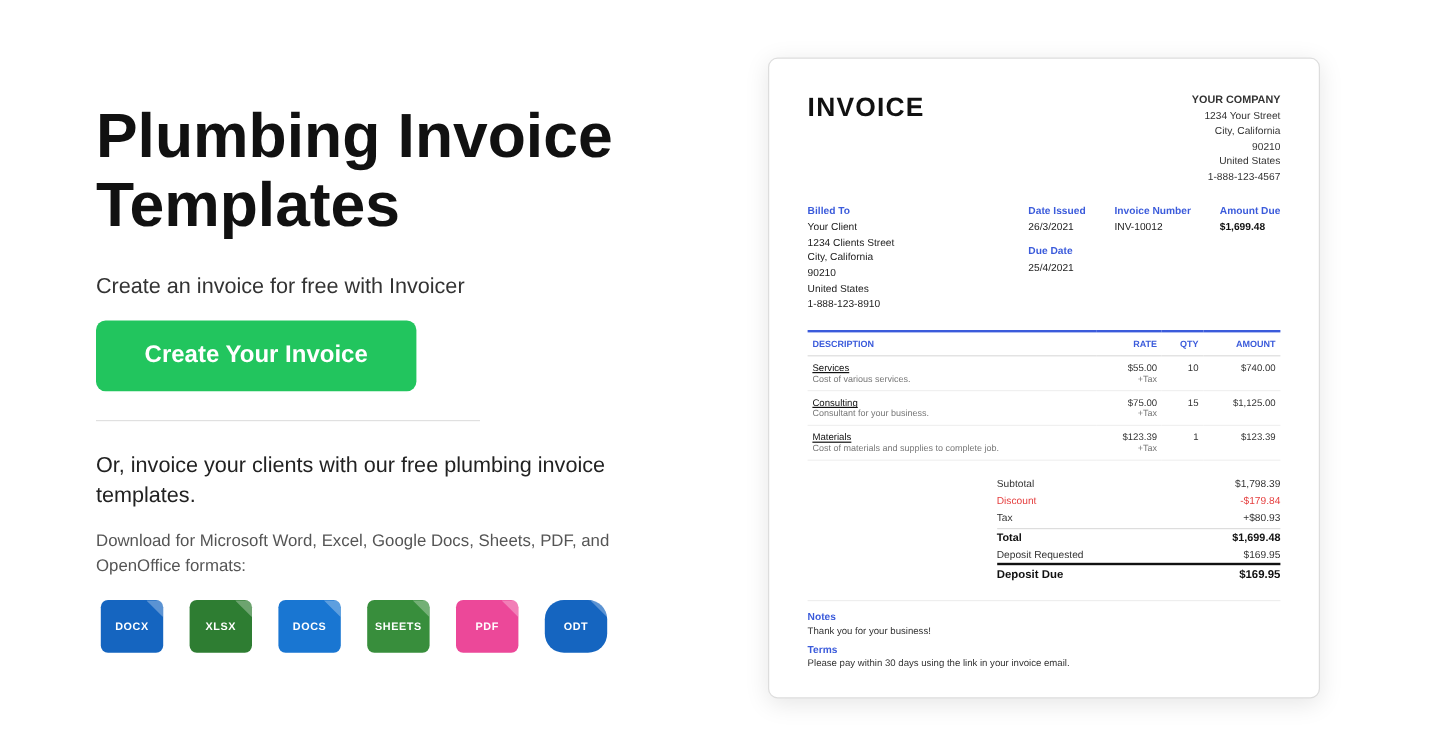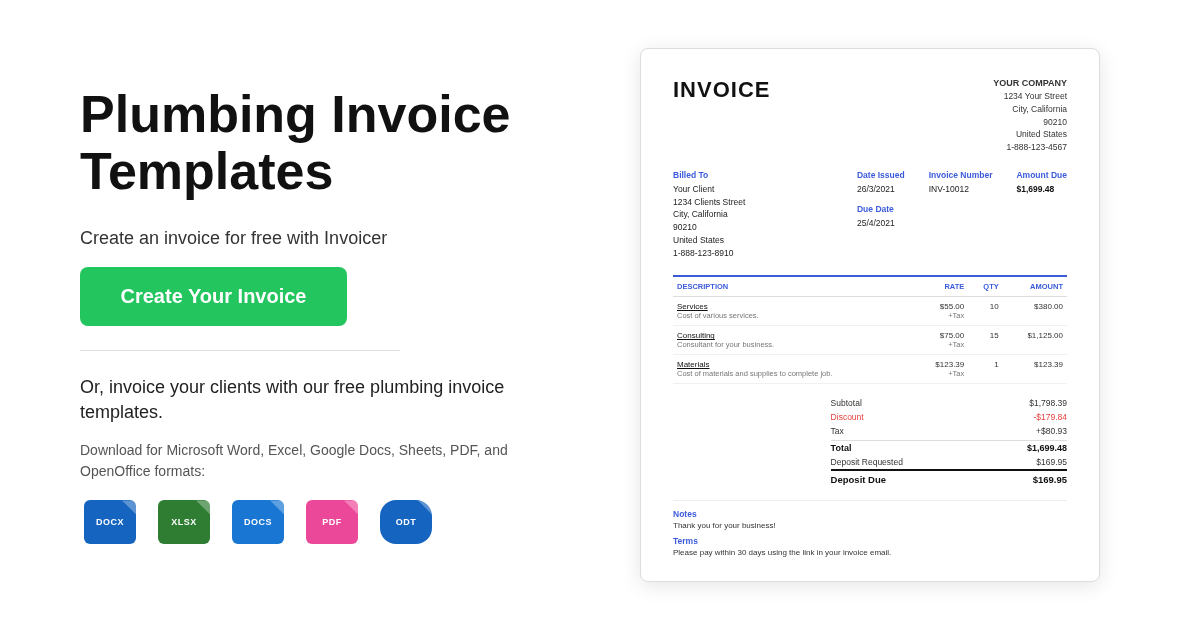--- a/index.html
+++ b/index.html
@@ -313,20 +313,25 @@
           <span class="file-label">XLSX</span>
         </div>
       </div>
 
       <div class="file-icon">
         <div class="file-icon-box gdocs-color">
           <span class="file-label">DOCS</span>
         </div>
       </div>
 
+      <div class="file-icon">
+        <div class="file-icon-box gsheets-color">
+          <span class="file-label">SHEETS</span>
+        </div>
+      </div>
 
       <div class="file-icon">
         <div class="file-icon-box pdf-color">
           <span class="file-label">PDF</span>
         </div>
       </div>
 
       <div class="file-icon">
         <div class="file-icon-box odt-color">
           <span class="file-label">ODT</span>
@@ -398,21 +403,21 @@
           <tr class="item-row">
             <td>
               <div class="item-name">Services</div>
               <div class="item-desc">Cost of various services.</div>
             </td>
             <td class="right">
               <div>$55.00</div>
               <div class="tax-label">+Tax</div>
             </td>
             <td class="right">10</td>
-            <td class="right">$380.00</td>
+            <td class="right">$740.00</td>
           </tr>
 
           <tr class="item-row">
             <td>
               <div class="item-name">Consulting</div>
               <div class="item-desc">Consultant for your business.</div>
             </td>
             <td class="right">
               <div>$75.00</div>
               <div class="tax-label">+Tax</div>

